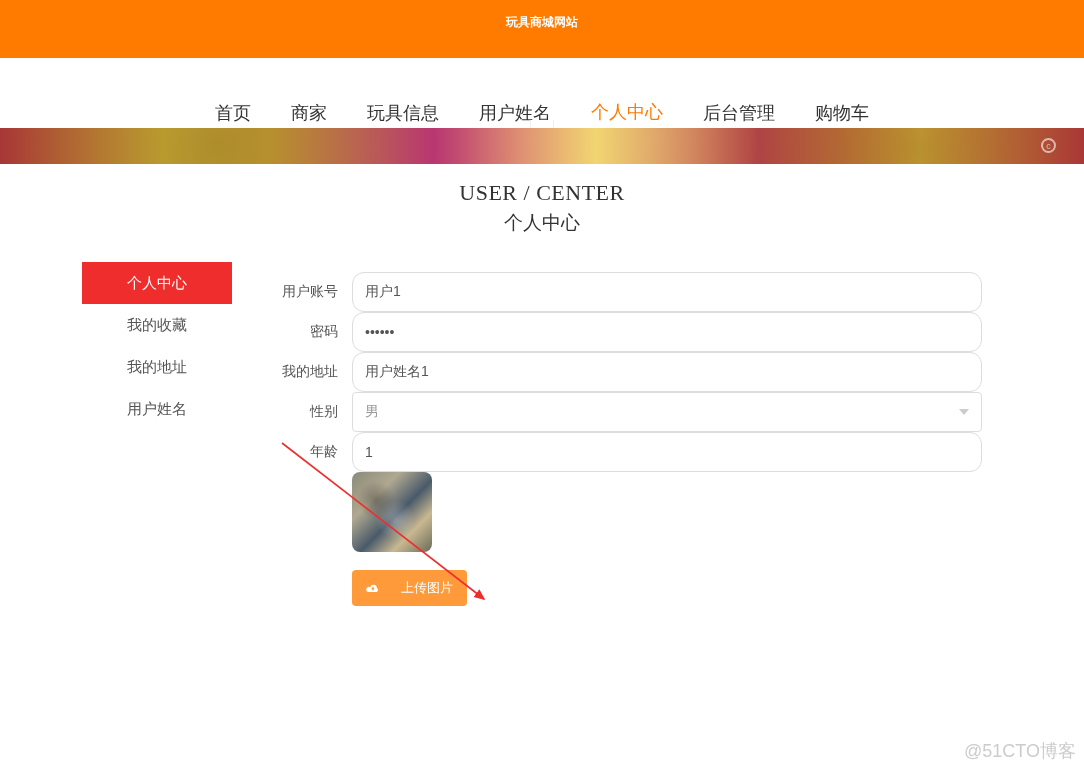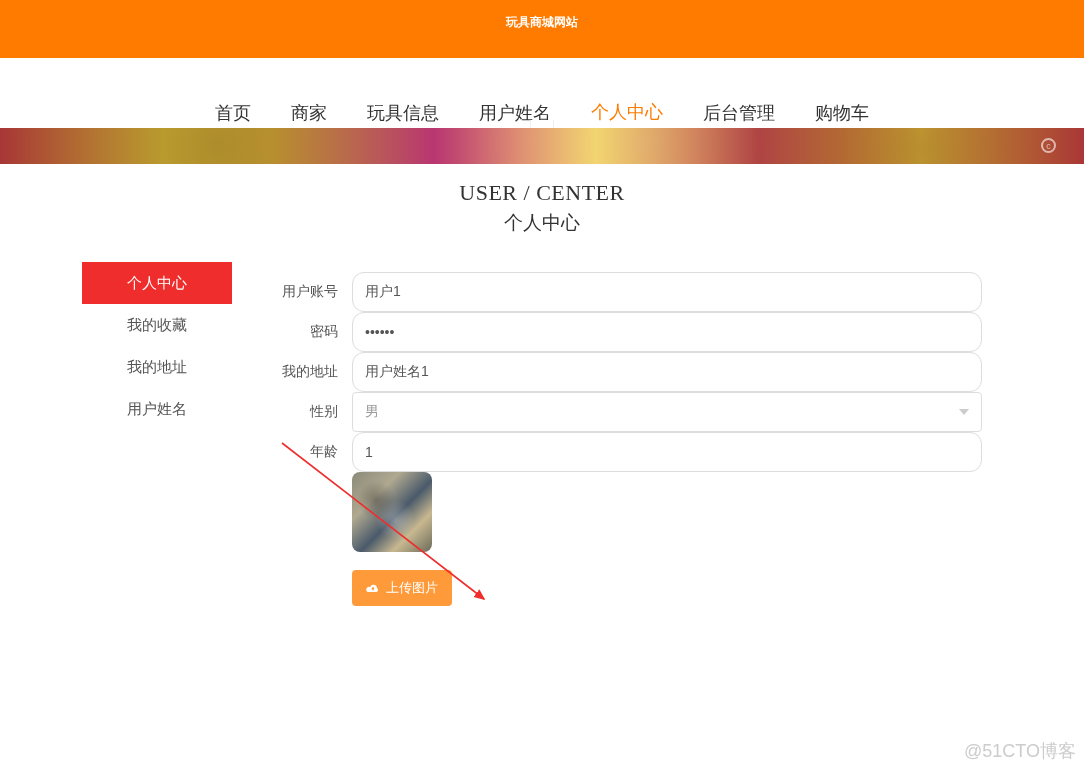--- a/index.html
+++ b/index.html
@@ -23,21 +23,21 @@
   .side-item.active::after { content: ""; position: absolute; right: -10px; top: 50%; transform: translateY(-50%); border: 10px solid transparent; border-left: 10px solid #ef2d2d; }
   .form { flex: 1; padding: 10px 20px 0 40px; }
   .row { display: flex; align-items: center; }
   .lbl { width: 80px; text-align: right; padding-right: 14px; font-size: 14px; color: #555; }
   .inp { flex: 1; height: 40px; border: 1px solid #ddd; border-radius: 12px; padding: 0 12px; font-size: 14px; color: #555; outline: none; }
   .sel { flex: 1; height: 40px; border: 1px solid #ddd; border-radius: 4px; padding: 0 12px; font-size: 14px; color: #999; display: flex; align-items: center; justify-content: space-between; cursor: pointer; }
   .caret { width: 0; height: 0; border: 5px solid transparent; border-top: 6px solid #ccc; margin-top: 4px; }
   .avatar-row { padding-left: 80px; margin-bottom: 18px; }
   .avatar { width: 80px; height: 80px; border-radius: 8px; background: linear-gradient(135deg, #8a8a7a 0%, #b0a890 30%, #4a5a6a 55%, #c8b890 75%, #6a6a5a 100%); position: relative; overflow: hidden; }
   .avatar::after{content:"";position:absolute;inset:0;background:radial-gradient(circle at 30% 35%, rgba(40,40,40,0.4) 0%, transparent 25%),radial-gradient(circle at 55% 60%, rgba(255,255,255,0.3) 0%, transparent 30%);}
-  .upload-btn { margin-left: 80px; background: #ff9a3a; color: #fff; border: none; height: 36px; padding: 0 14px; border-radius: 4px; font-size: 13px; cursor: pointer; display: inline-flex; align-items: center; gap: 6px; }
+  .upload-btn { margin-left: 80px; background: #ff9a3a; color: #fff; border: none; height: 36px; padding: 0 14px; border-radius: 4px; font-size: 13px; cursor: pointer; display: inline-flex; align-items: center; gap: 21px; }
   .cloud { width: 14px; height: 10px; position: relative; }
   .cloud svg { display: block; }
   .arrow-overlay { position: absolute; left: 192px; top: 265px; width: 250px; height: 180px; pointer-events: none; }
   .wm { position: absolute; right: 8px; bottom: 6px; color: #ccc; font-size: 18px; }
 </style>
 </head>
 <body>
 
 <div class="top-bar">
   <span>玩具商城网站</span>

